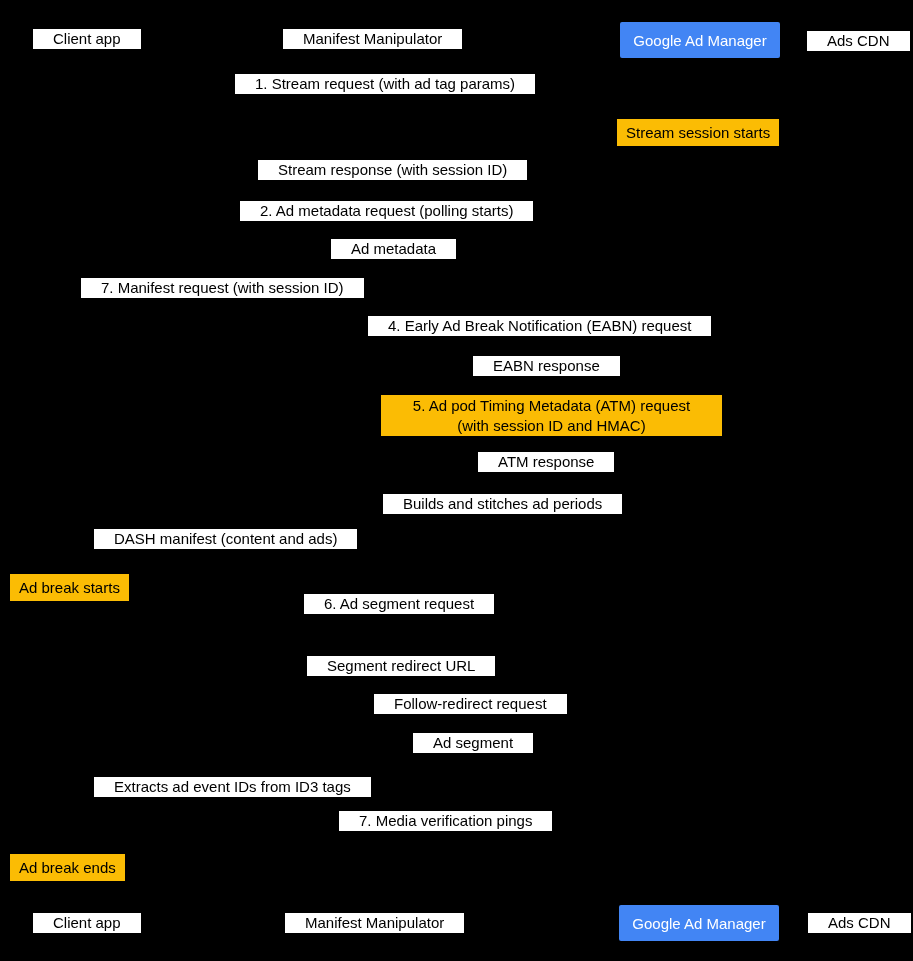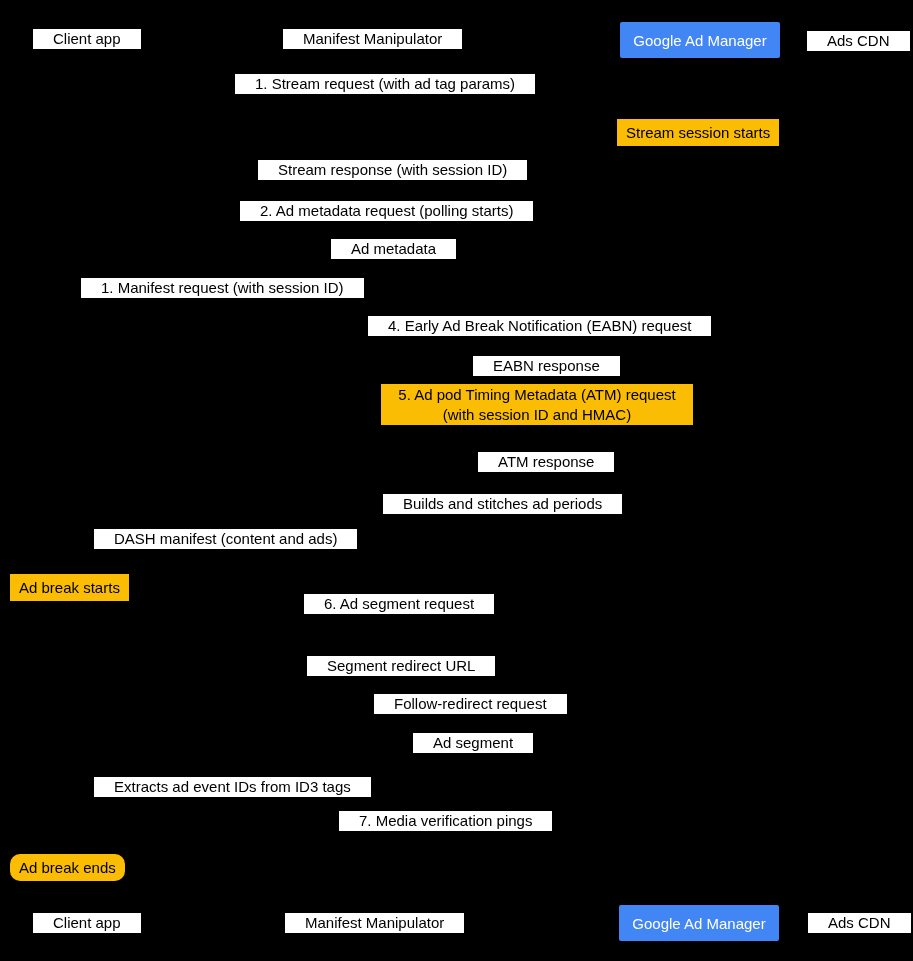--- a/index.html
+++ b/index.html
@@ -79,27 +79,27 @@
   <div class="lbl" style="left:235px; top:74px;">1. Stream request (with ad tag params)</div>
 
   <div class="note" style="left:617px; top:119px;">Stream session starts</div>
 
   <div class="lbl" style="left:258px; top:160px;">Stream response (with session ID)</div>
 
   <div class="lbl" style="left:240px; top:201px;">2. Ad metadata request (polling starts)</div>
 
   <div class="lbl" style="left:331px; top:239px;">Ad metadata</div>
 
-  <div class="lbl" style="left:81px; top:278px;">1. Manifest request (with session ID)</div>
+  <div class="lbl" style="left:81px; top:278px;">7. Manifest request (with session ID)</div>
 
   <div class="lbl" style="left:368px; top:316px;">4. Early Ad Break Notification (EABN) request</div>
 
   <div class="lbl" style="left:473px; top:356px;">EABN response</div>
 
-  <div class="note-multiline" style="left:381px; top:384px; width:312px; height:41px;">
+  <div class="note-multiline" style="left:381px; top:395px; width:341px; height:41px;">
     <span>5. Ad pod Timing Metadata (ATM) request</span>
     <span>(with session ID and HMAC)</span>
   </div>
 
   <div class="lbl" style="left:478px; top:452px;">ATM response</div>
 
   <div class="lbl" style="left:94px; top:529px;">DASH manifest (content and ads)</div>
 
   <div class="lbl" style="left:383px; top:494px;">Builds and stitches ad periods</div>
 
@@ -110,20 +110,20 @@
   <div class="lbl" style="left:307px; top:656px;">Segment redirect URL</div>
 
   <div class="lbl" style="left:374px; top:694px;">Follow-redirect request</div>
 
   <div class="lbl" style="left:413px; top:733px;">Ad segment</div>
 
   <div class="lbl" style="left:94px; top:777px;">Extracts ad event IDs from ID3 tags</div>
 
   <div class="lbl" style="left:291px; top:811px;margin-left:48px;">7. Media verification pings</div>
 
-  <div class="note" style="left:10px; top:854px;border-radius:10px;">Ad break ends</div>
+  <div class="note" style="left:10px; top:854px;">Ad break ends</div>
 
   <div class="lbl" style="left:33px; top:913px;">Client app</div>
   <div class="lbl" style="left:285px; top:913px;">Manifest Manipulator</div>
   <div class="pbox" style="left:619px; top:905px; width:160px; height:36px;">Google Ad Manager</div>
   <div class="lbl" style="left:808px; top:913px;">Ads CDN</div>
 
 </div>
 
 </body></html>

